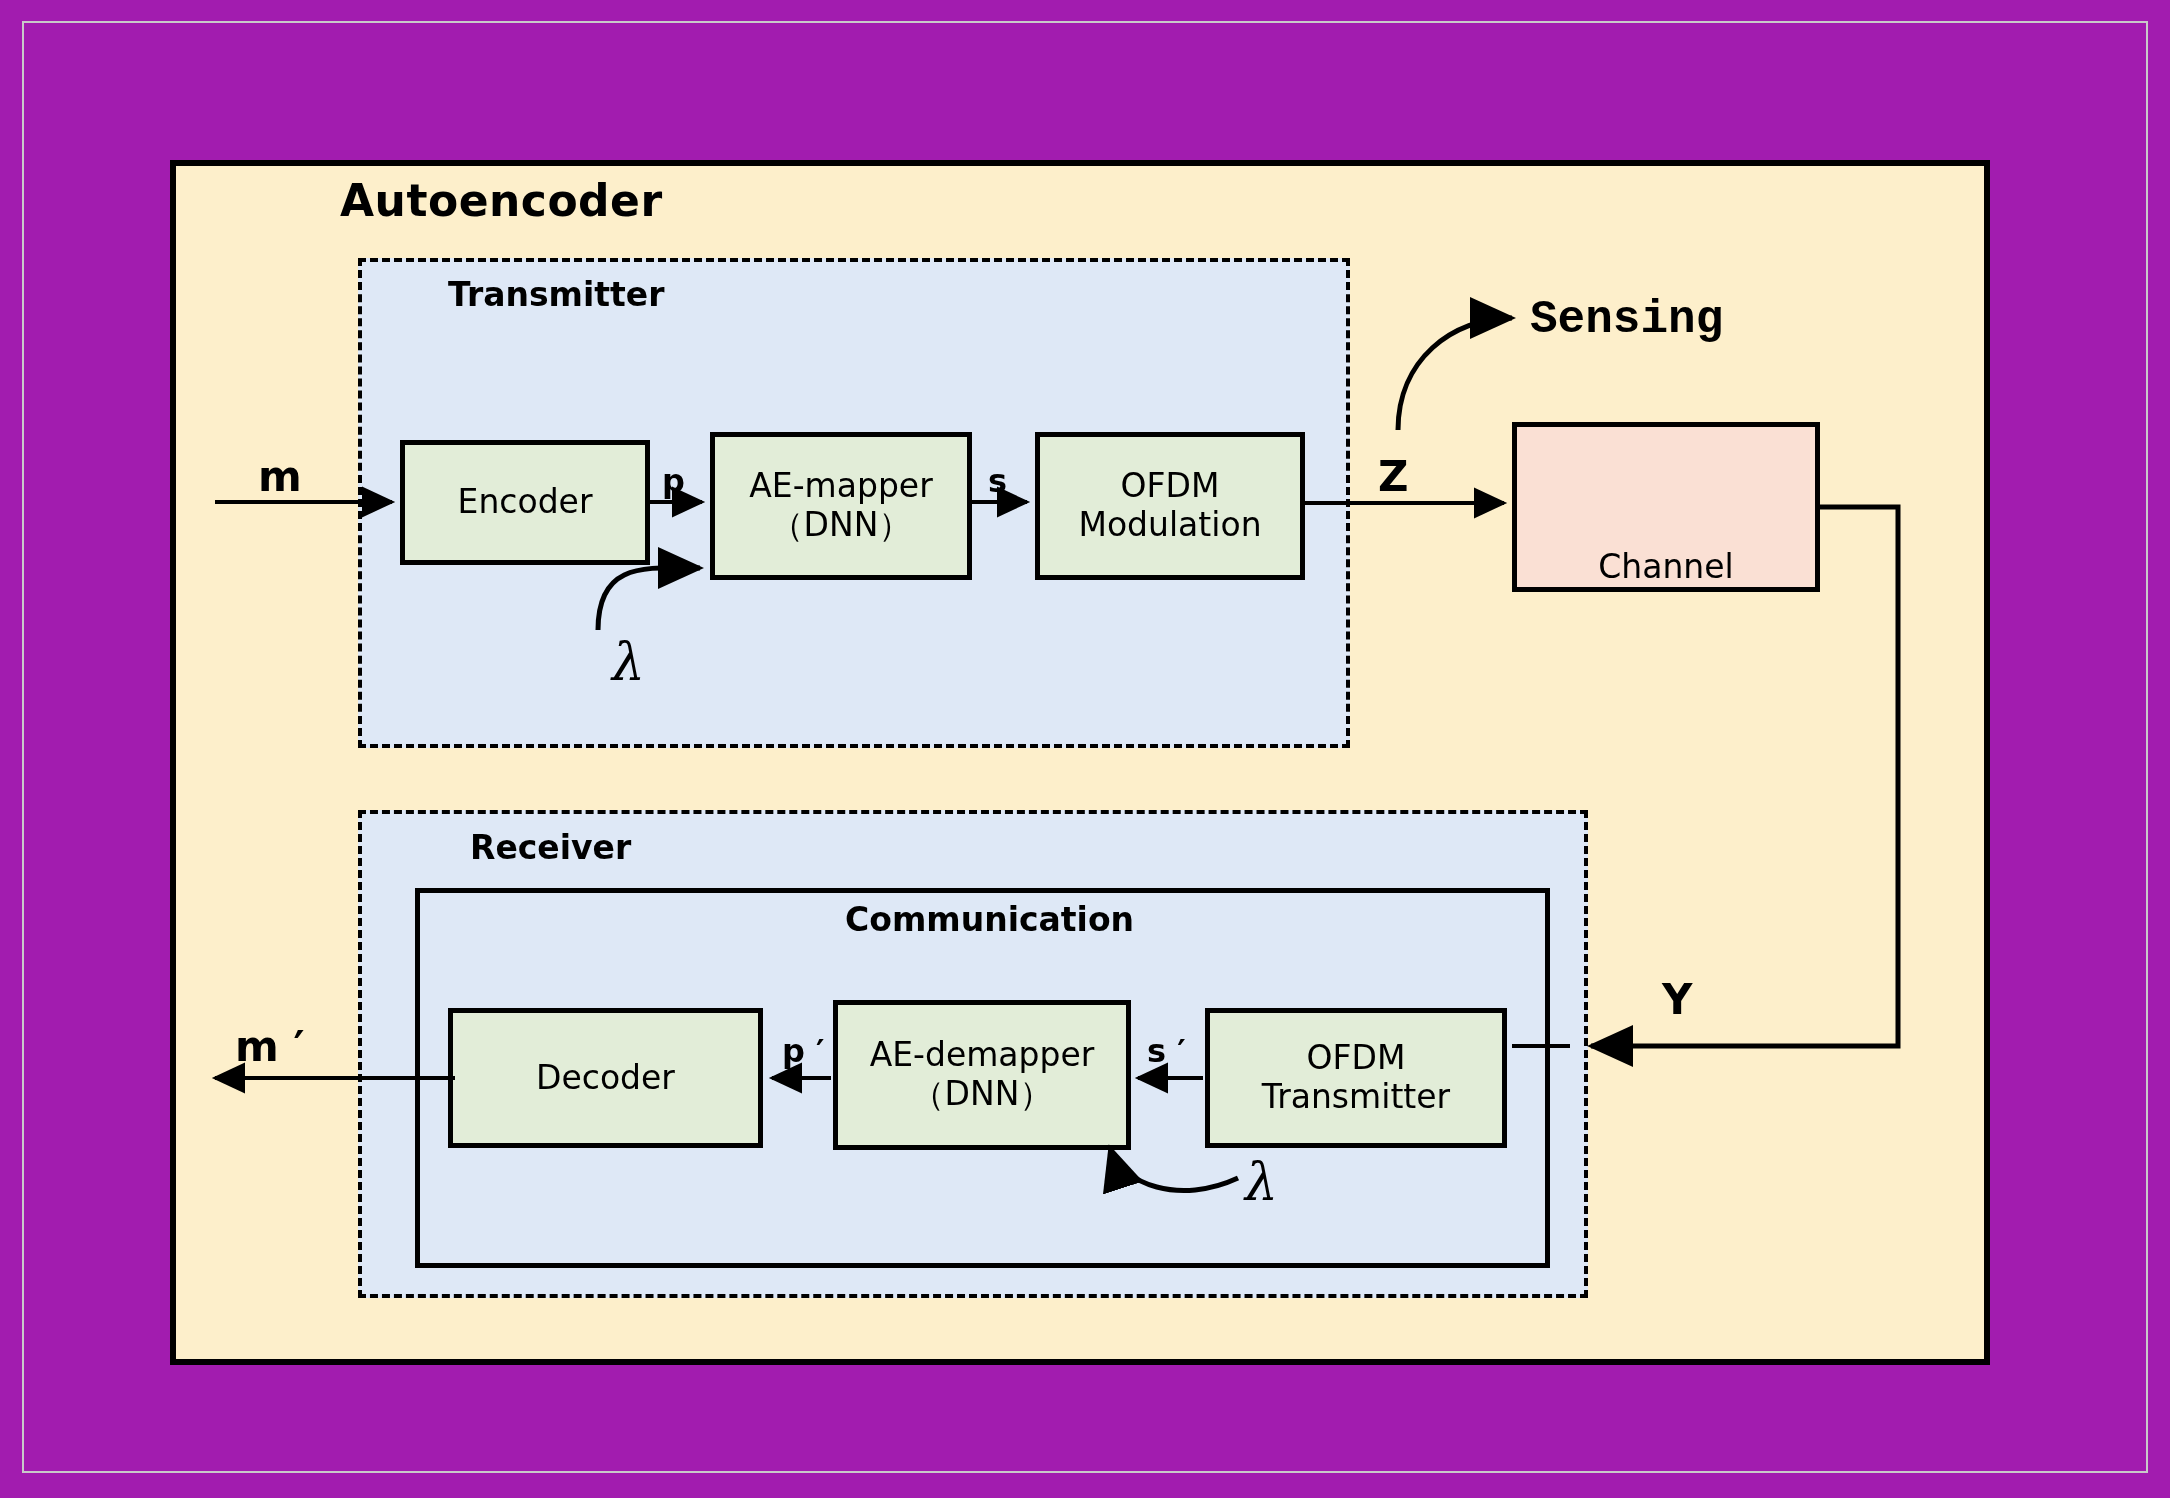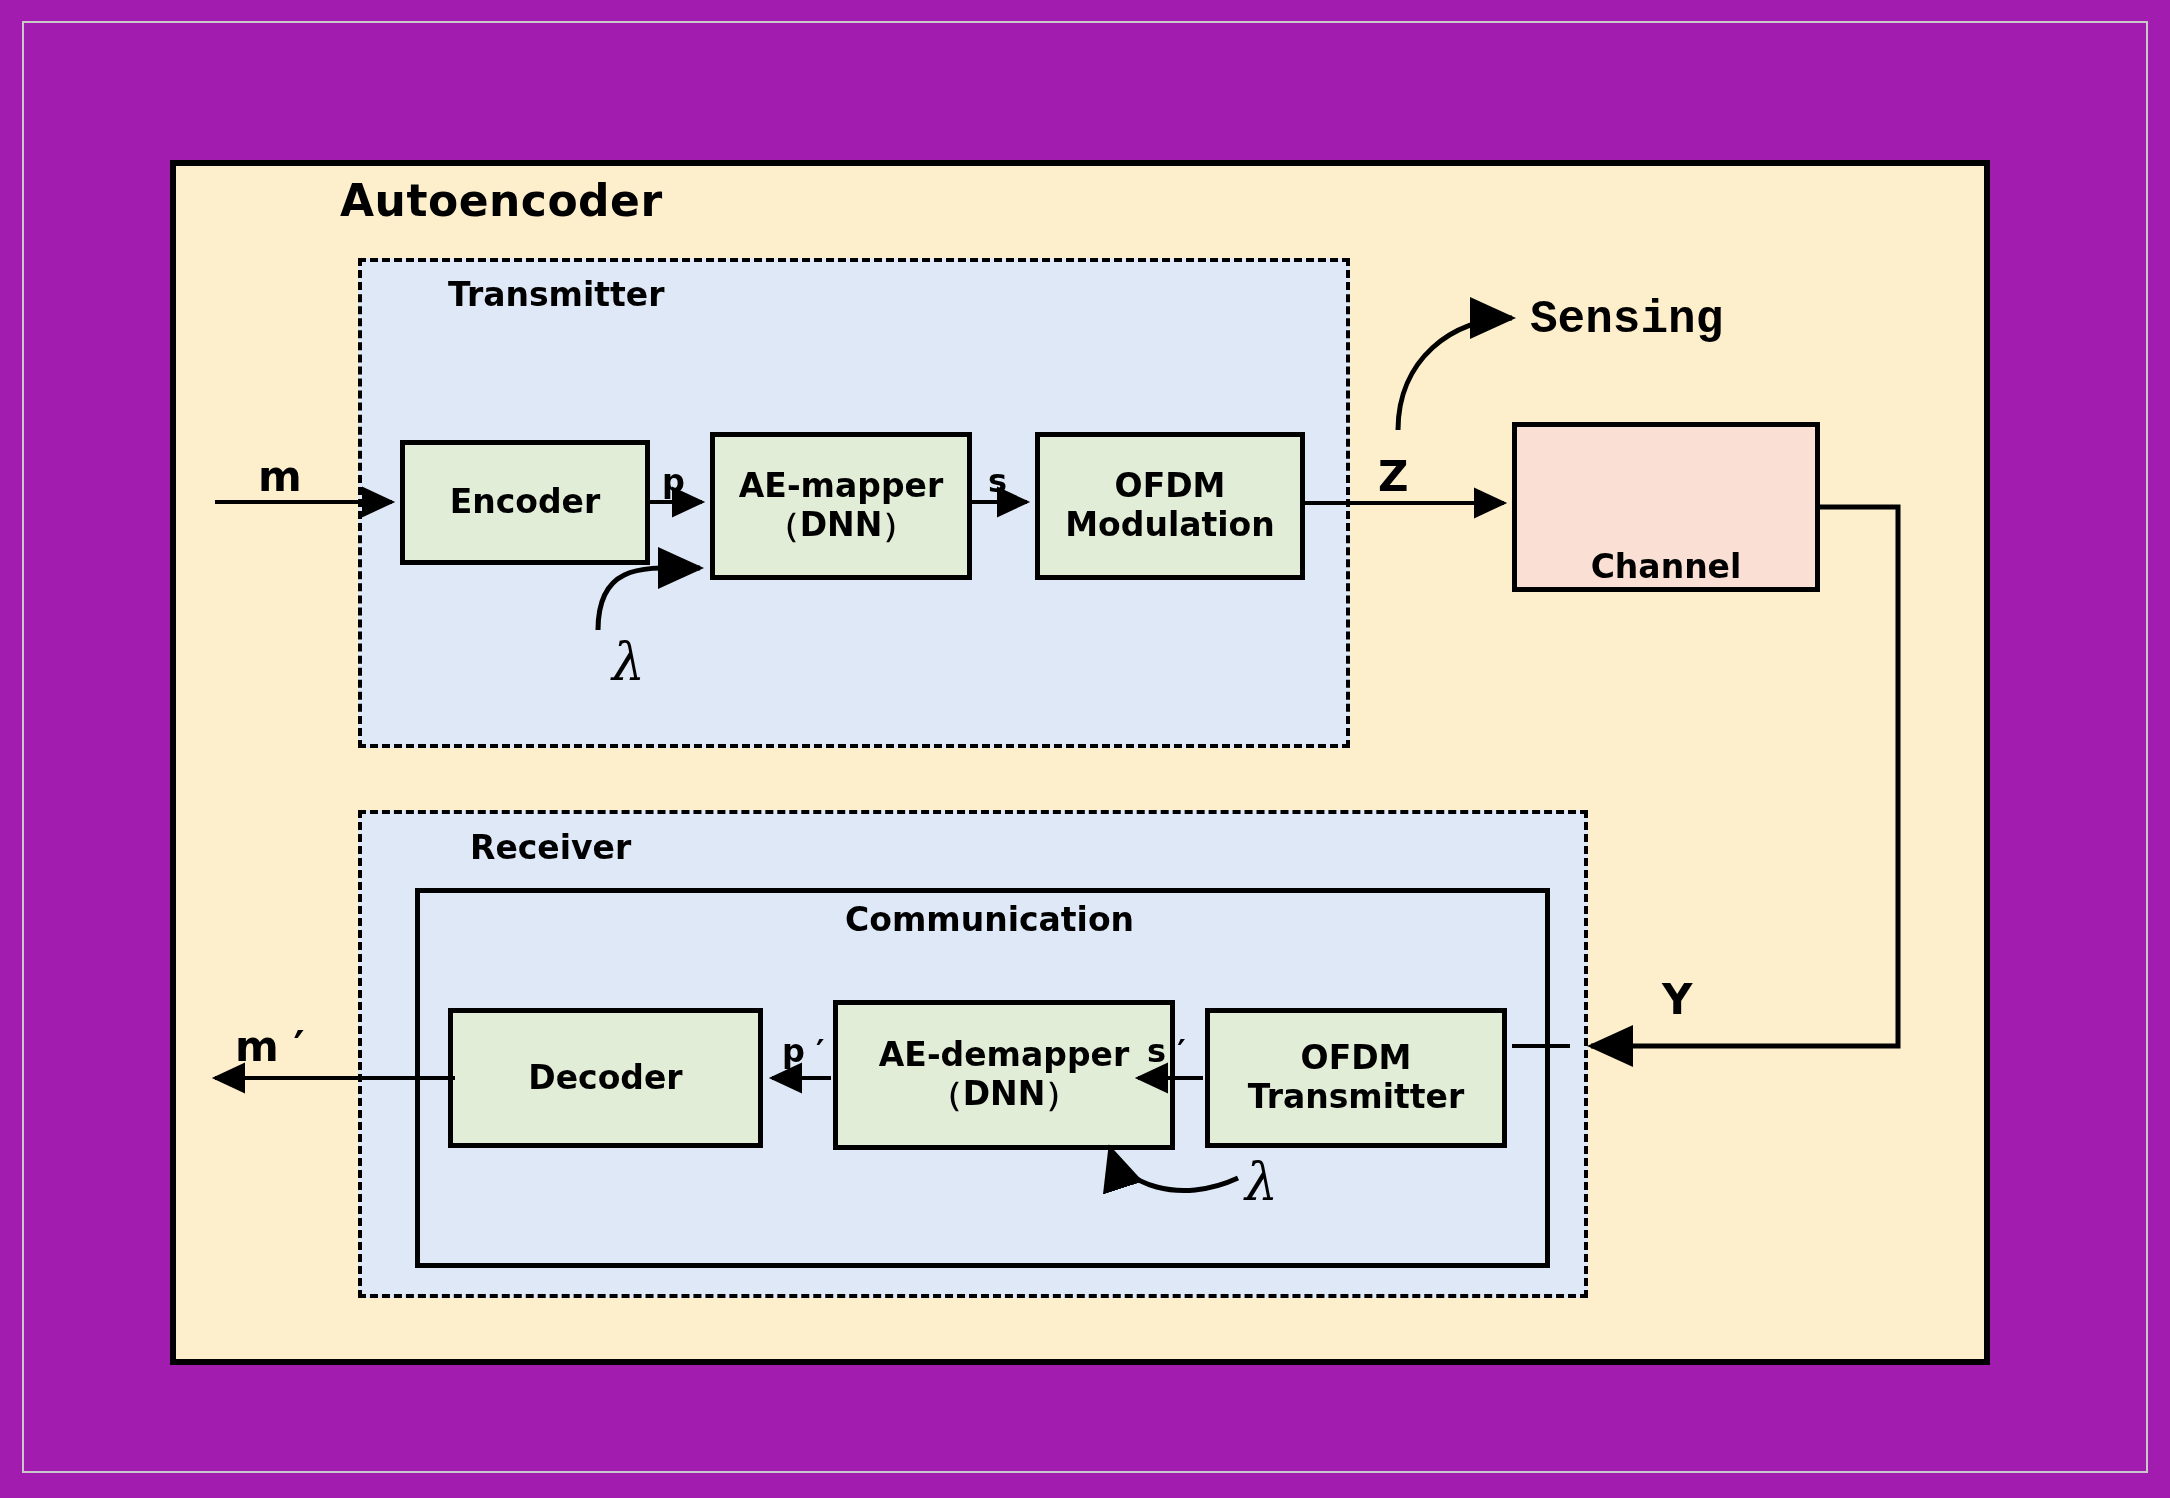--- a/index.html
+++ b/index.html
@@ -18,21 +18,21 @@
   .rx-box{position:absolute;left:358px;top:810px;width:1230px;height:488px;
           background:#DEE8F6;border:4px dashed #000;box-sizing:border-box;}
   .rx-title{position:absolute;left:470px;top:828px;font-size:33px;font-weight:bold;color:#000;}
 
   .comm-box{position:absolute;left:415px;top:888px;width:1135px;height:380px;
             background:#DEE8F6;border:5px solid #000;box-sizing:border-box;}
   .comm-title{position:absolute;left:845px;top:900px;font-size:33px;font-weight:bold;color:#000;}
 
   .blk{position:absolute;background:#E2EDD8;border:5px solid #000;box-sizing:border-box;
        display:flex;align-items:center;justify-content:center;text-align:center;
-       font-size:33px;font-weight:bold;color:#000;line-height:1.18;}
+       font-size:33px;font-weight:normal;color:#000;line-height:1.18;}
   .blk.chan{background:#FAE0D4;align-items:flex-end;}
 
   .lbl{position:absolute;font-weight:bold;color:#000;}
   .lbl.sm{font-size:32px;}
   .lbl.md{font-size:42px;}
   .lbl.sensing{font-size:46px;}
 
   .lam{position:absolute;font-family:"DejaVu Serif", serif;font-style:italic;
        font-size:52px;font-weight:500;color:#000;}
 
@@ -72,21 +72,21 @@
   </div>
 
   <div class="blk chan" style="left:1512px;top:422px;width:308px;height:170px;">
     <span>Channel</span>
   </div>
 
   <div class="blk" style="left:448px;top:1008px;width:315px;height:140px;">
     <span>Decoder</span>
   </div>
 
-  <div class="blk" style="left:833px;top:1000px;width:342px;height:150px;flex-direction:column;">
+  <div class="blk" style="left:833px;top:1000px;width:298px;height:150px;flex-direction:column;">
     <span>AE-demapper</span>
     <span>（DNN）</span>
   </div>
 
   <div class="blk" style="left:1205px;top:1008px;width:302px;height:140px;flex-direction:column;">
     <span>OFDM</span>
     <span>Transmitter</span>
   </div>
 
   <div class="lbl md" style="left:258px;top:452px;">m</div>

